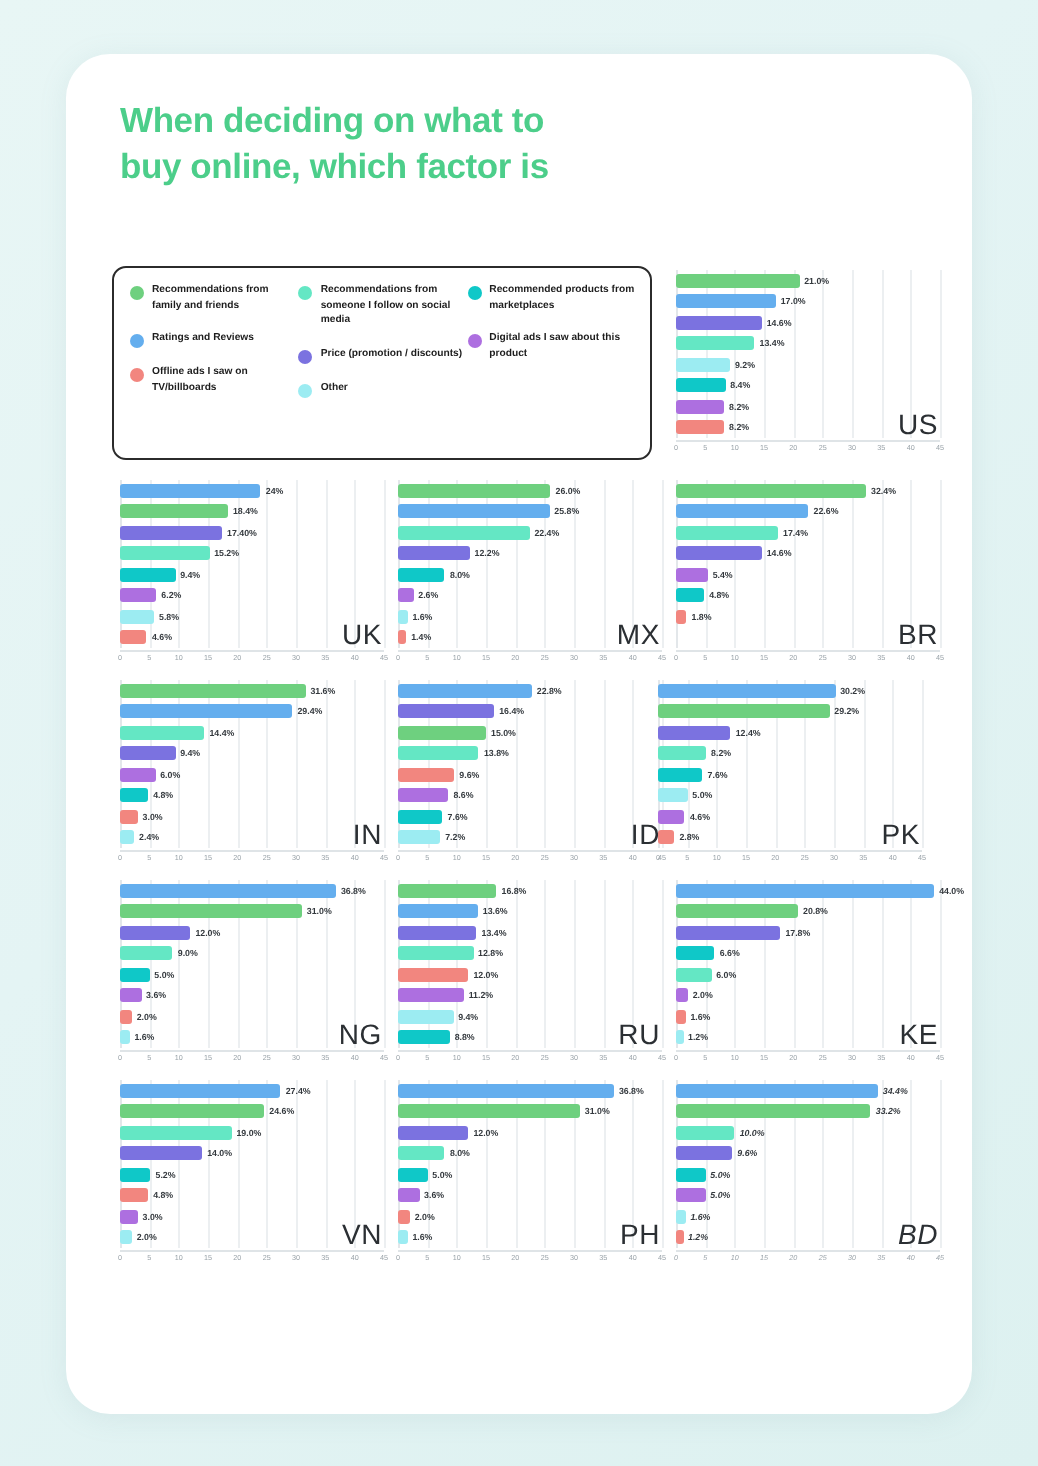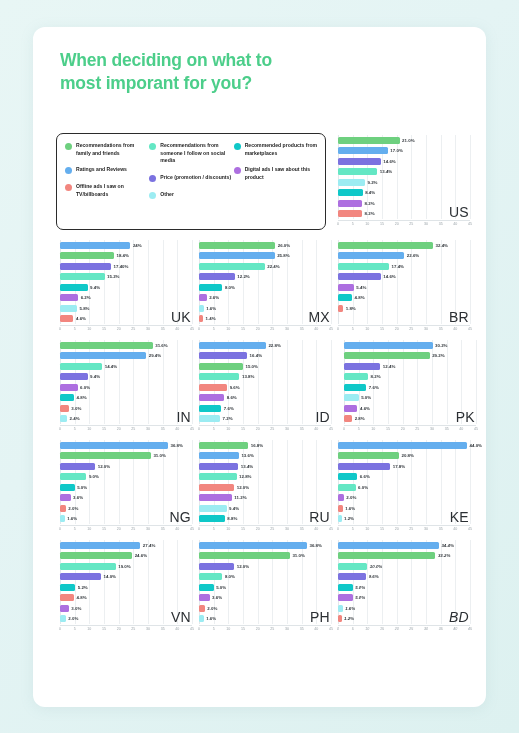--- a/index.html
+++ b/index.html
@@ -11,21 +11,21 @@
   }
   #page {
     position: relative;
     width: 519px; height: 733px;
   }
   .card {
     position: absolute;
     left: 33px; top: 27px;
     width: 453px; height: 680px;
     background: #ffffff;
-    border-radius: 12px;
+    border-radius: 22px;
     box-shadow: 0 2px 14px rgba(120,160,170,0.13);
     overflow: hidden;
   }
   .title {
     position: absolute;
     left: 27px; top: 22px;
     width: 290px;
     font-size: 17.5px;
     font-weight: bold;
     line-height: 1.33;
@@ -139,21 +139,21 @@
   }
 </style>
 </head>
 <body>
 
 <div id="page">
   <div class="card">
 
     <div class="title">
       <span class="line">When deciding on what to</span>
-      <span class="line">most imporant for you?</span>
+      <span class="line">buy online, which factor is</span>
     </div>
 
     <div class="legend">
       <div class="legend-cols" id="legend-cols">
           <div class="legend-col">
             <div class="legend-item">
               <span class="legend-dot" style="background: rgb(110, 208, 127);"></span>
               <span class="legend-label">Recommendations from family and friends</span>
             </div>
             <div class="legend-item">
@@ -542,21 +542,21 @@
             <span class="tick" style="left: 44px;">15</span>
             <span class="tick" style="left: 58.6667px;">20</span>
             <span class="tick" style="left: 73.3333px;">25</span>
             <span class="tick" style="left: 88px;">30</span>
             <span class="tick" style="left: 102.667px;">35</span>
             <span class="tick" style="left: 117.333px;">40</span>
             <span class="tick" style="left: 132px;">45</span>
           </div>
           <div class="country">ID</div>
         </div>
-        <div class="chart" style="left: 307px; top: 311px;">
+        <div class="chart" style="left: 292px; top: 311px;">
           <div class="chart-plot">
             <div class="gridline axis0" style="left: 0px;"></div>
             <div class="gridline" style="left: 14.6667px;"></div>
             <div class="gridline" style="left: 29.3333px;"></div>
             <div class="gridline" style="left: 44px;"></div>
             <div class="gridline" style="left: 58.6667px;"></div>
             <div class="gridline" style="left: 73.3333px;"></div>
             <div class="gridline" style="left: 88px;"></div>
             <div class="gridline" style="left: 102.667px;"></div>
             <div class="gridline" style="left: 117.333px;"></div>

